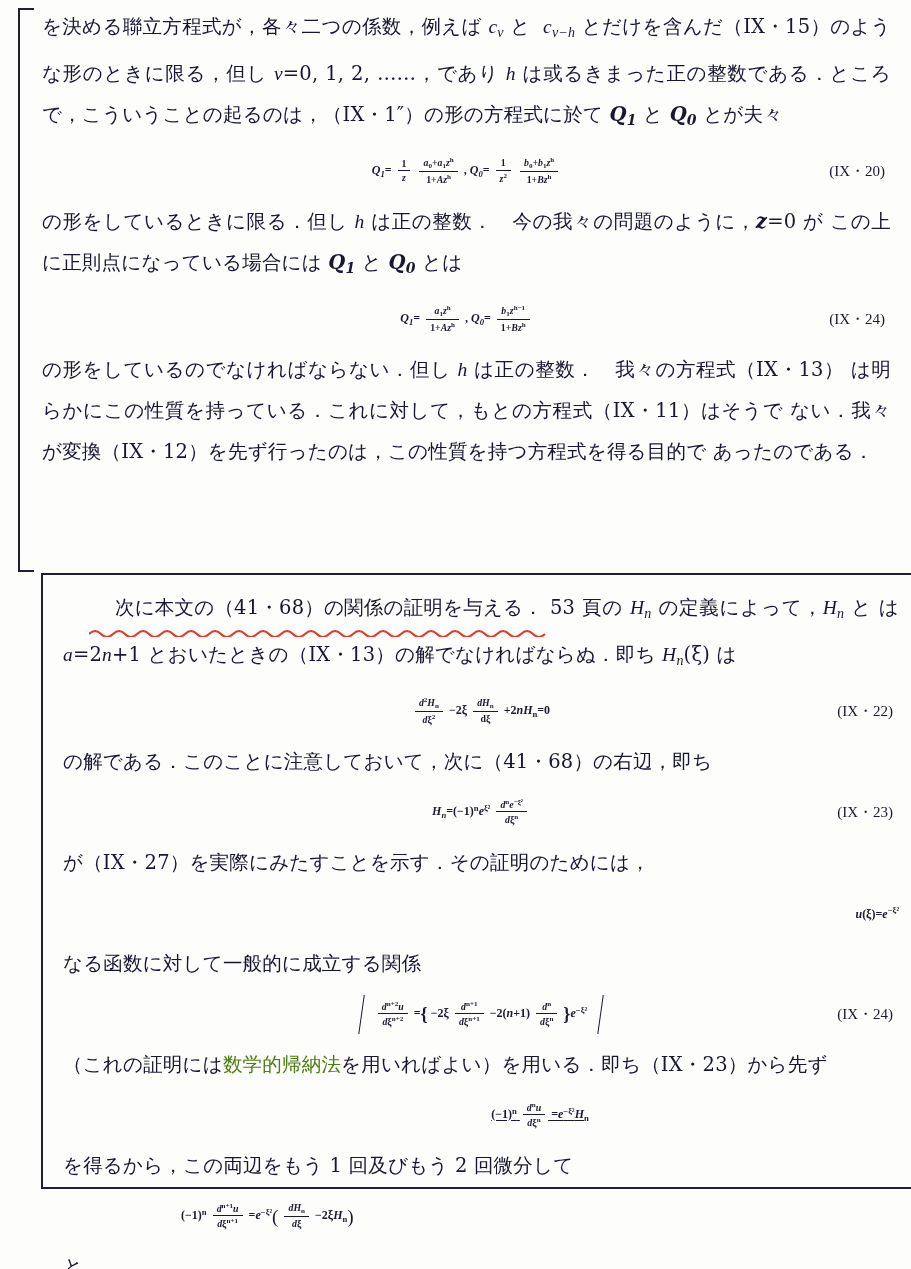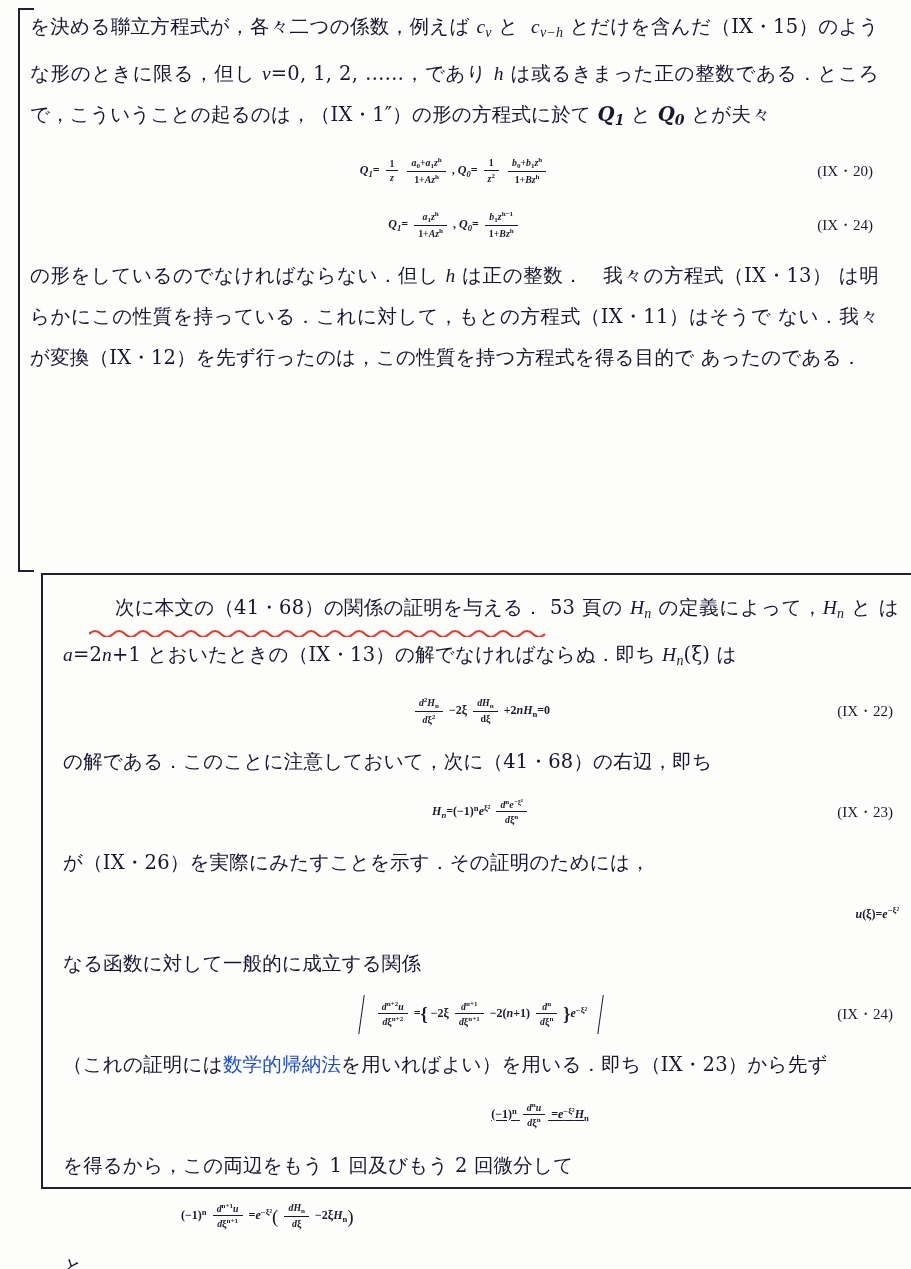--- a/index.html
+++ b/index.html
@@ -121,21 +121,21 @@
   .squiggle {
     position: absolute;
     left: 0;
     right: 0;
     bottom: -9px;
     height: 9px;
     pointer-events: none;
   }
 
   .highlight-blue {
-    color: #1d4ed8;
+    color: #4d7c0f;
   }
 
   .boxed-eq {
     position: relative;
     display: inline-block;
     padding: 2px 14px;
   }
   .boxed-eq::before,
   .boxed-eq::after {
     content: "";
@@ -160,21 +160,21 @@
   .spacer-small { display: inline-block; width: 6px; }
 </style>
 </head>
 <body>
 
 <div class="page">
 
   <div class="section-top">
     <div class="bracket-left"></div>
 
-    <div style="margin-left:12px; width:849px;">
+    <div style="margin-left:24px; width:849px;">
 
       <p class="body-text jp">
         を決める聯立方程式が，各々二つの係数，例えば <span class="mi">c</span><span class="mi sub">ν</span> と
         <span class="spacer-small"></span><span class="mi">c</span><span class="mi sub">ν−h</span>
         とだけを含んだ（IX・15）のような形のときに限る，但し <span class="mi">ν</span>=0, 1, 2, ……，であり
         <span class="mi">h</span> は或るきまった正の整数である．ところで，こういうことの起るのは，（IX・1″）の形の方程式に於て
         <span class="mb">Q</span><span class="mb sub">1</span> と <span class="mb">Q</span><span class="mb sub">0</span> とが夫々
       </p>
 
       <div class="eq-row">
@@ -194,20 +194,24 @@
               <span class="den"><span class="mi">z</span><span class="sup">2</span></span>
             </span>
           <span class="frac">
               <span class="num"><span class="mi">b</span><span class="sub">0</span>+<span class="mi">b</span><span class="sub">1</span><span class="mi">z</span><span class="sup">h</span></span>
               <span class="den">1+<span class="mi">Bz</span><span class="sup">h</span></span>
             </span>
         </span>
         <span class="eq-tag">(IX・20)</span>
       </div>
 
+      <p class="body-text jp">
+        の形をしているときに限る．但し <span class="mi">h</span> は正の整数．　今の我々の問題のように，<span class="mb">z</span>=0 が
+        この上に正則点になっている場合には <span class="mb">Q</span><span class="mb sub">1</span> と <span class="mb">Q</span><span class="mb sub">0</span> とは
+      </p>
 
       <div class="eq-row">
         <span class="eq-body">
           <span class="mb">Q</span><span class="mb sub">1</span>=
           <span class="frac">
               <span class="num"><span class="mi">a</span><span class="sub">1</span><span class="mi">z</span><span class="sup">h</span></span>
               <span class="den">1+<span class="mi">Az</span><span class="sup">h</span></span>
             </span>
           , <span class="mb">Q</span><span class="mb sub">0</span>=
           <span class="frac">
@@ -262,21 +266,21 @@
         <span class="mi">H</span><span class="mi sub">n</span>=(−1)<span class="sup">n</span><span class="mi">e</span><span class="sup">ξ²</span>
         <span class="frac">
             <span class="num"><span class="mi">d</span><span class="sup">n</span><span class="mi">e</span><span class="sup">−ξ²</span></span>
             <span class="den"><span class="mi">d</span>ξ<span class="sup">n</span></span>
           </span>
       </span>
       <span class="eq-tag">(IX・23)</span>
     </div>
 
     <p class="body-text jp">
-      が（IX・26）を実際にみたすことを示す．その証明のためには，
+      が（IX・27）を実際にみたすことを示す．その証明のためには，
     </p>
 
     <div class="eq-row" style="justify-content:flex-end; padding-left:118px;">
       <span class="eq-body">
         <span class="mi">u</span>(ξ)=<span class="mi">e</span><span class="sup">−ξ²</span>
       </span>
     </div>
 
     <p class="body-text jp">
       なる函数に対して一般的に成立する関係

